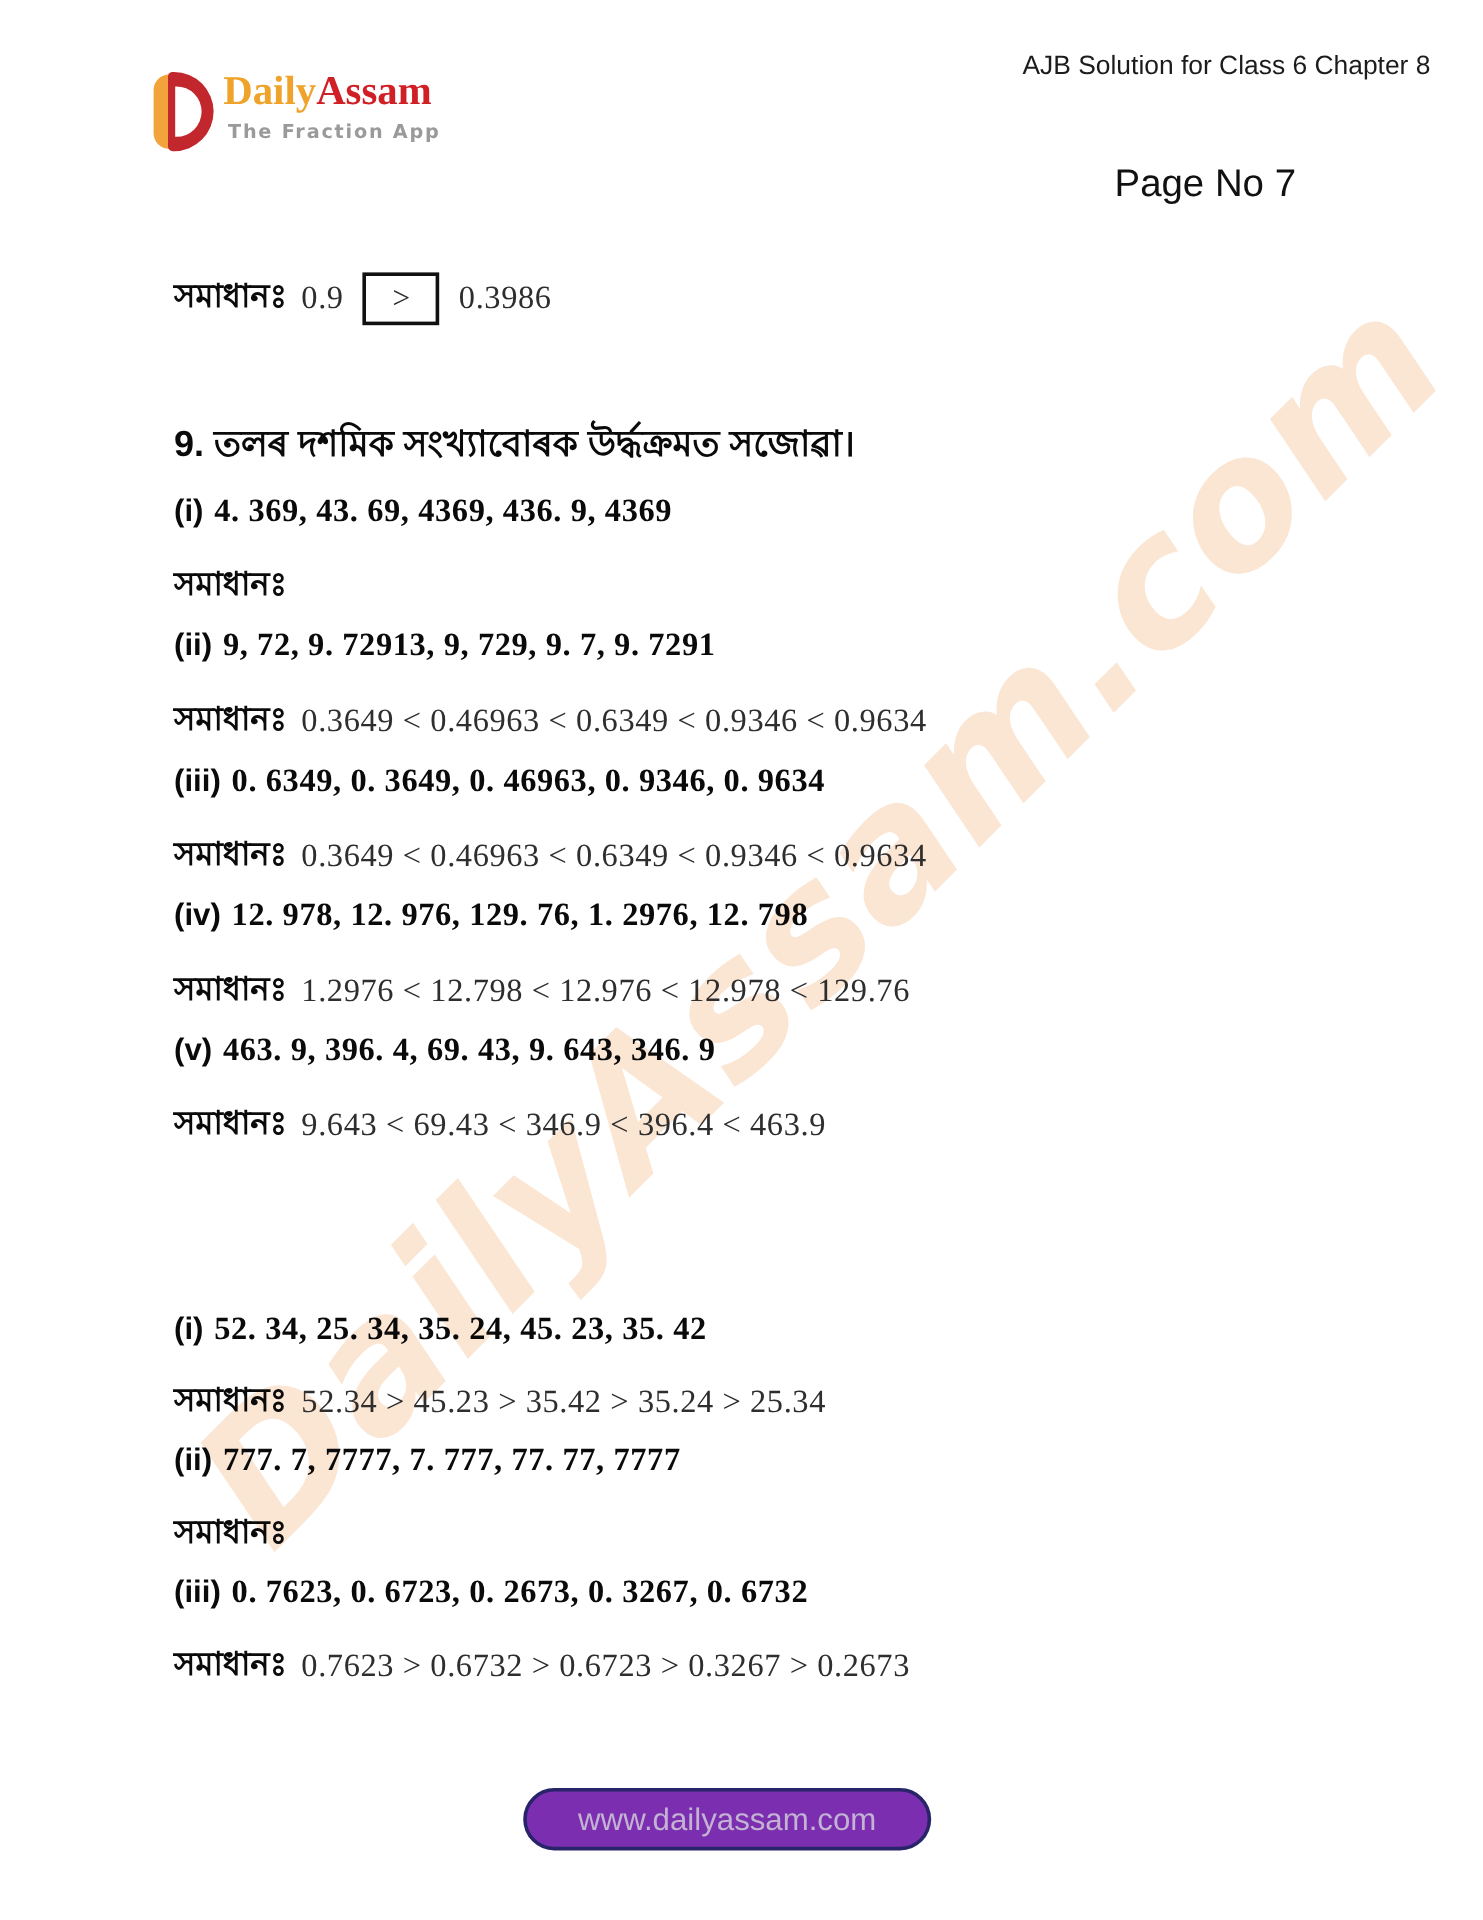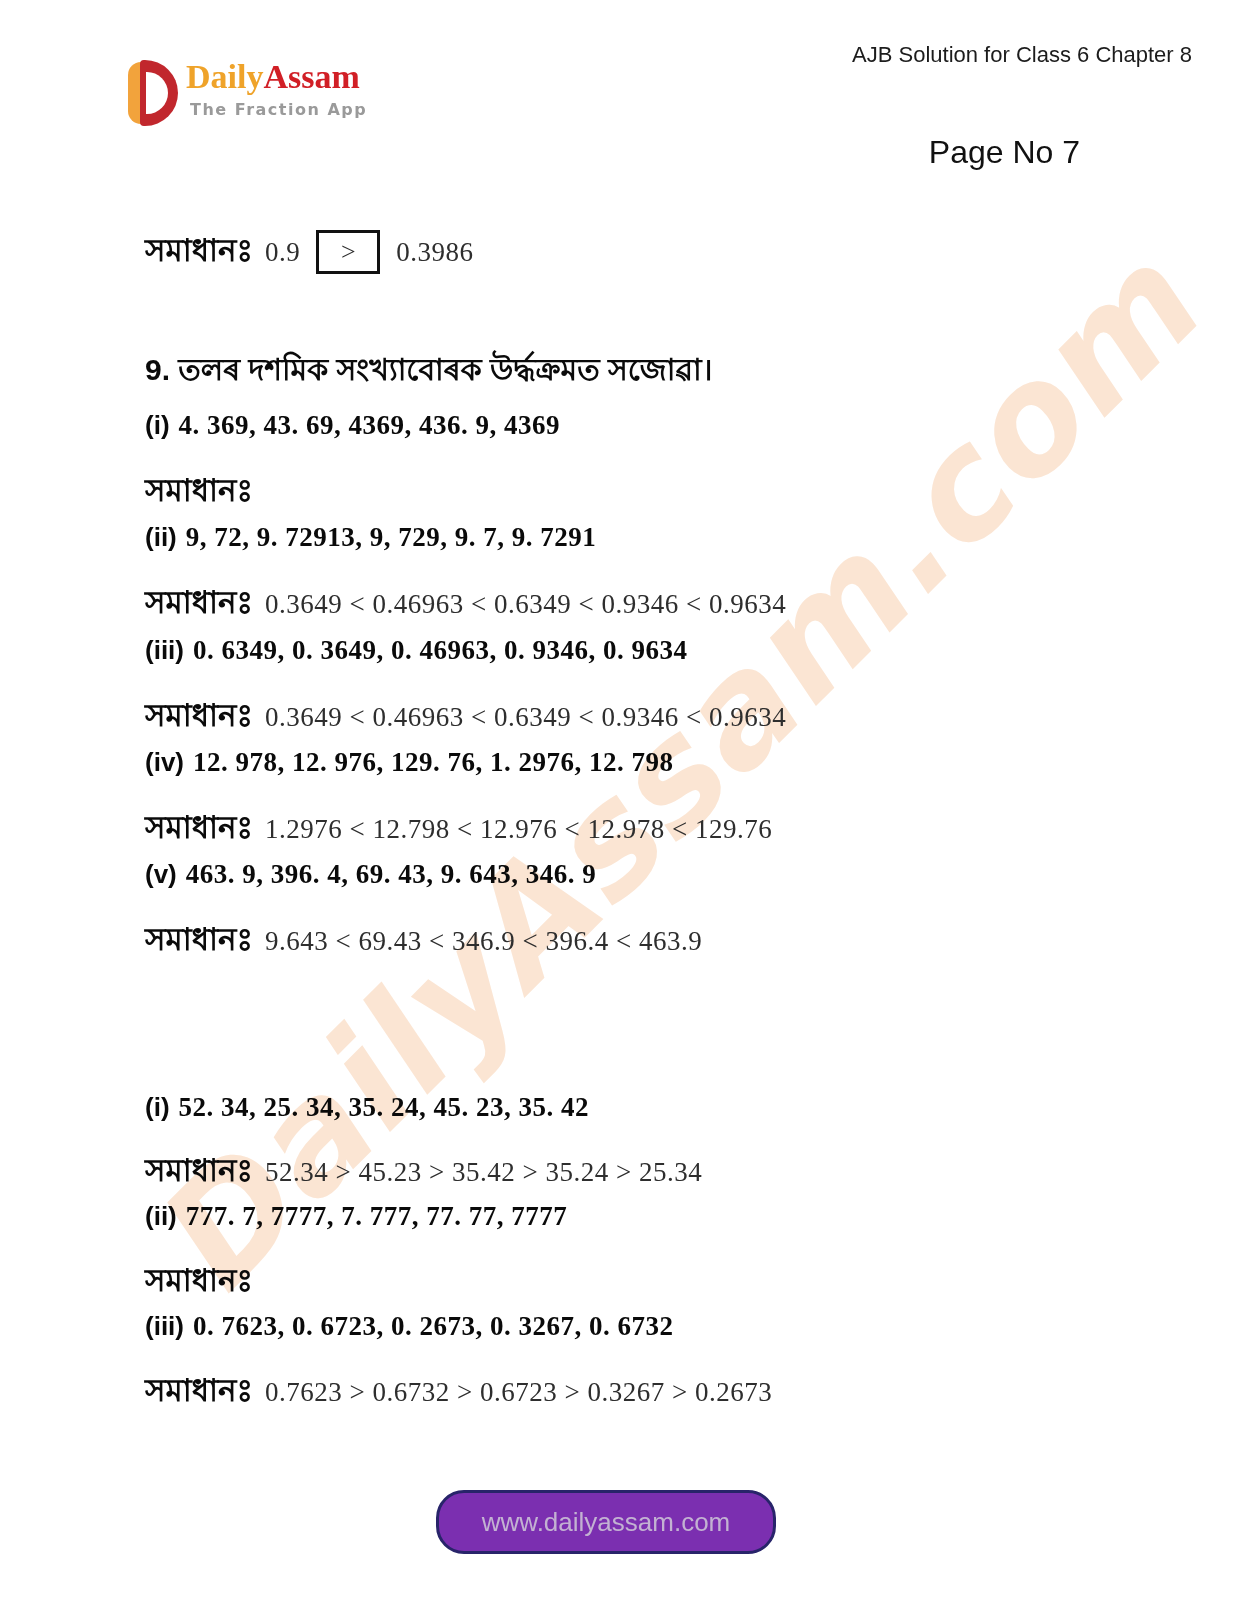--- a/index.html
+++ b/index.html
@@ -45,35 +45,35 @@
   .hdr-line1 { top:42px; }
   .hdr-line2 { top:88px; }
   .page-no {
     position:absolute; right:156px; top:134px; width:400px; text-align:right;
     font-family:"Liberation Sans", sans-serif; font-size:32px; color:#111111;
   }
   
   .row { position:absolute; left:145px; display:flex; align-items:center; white-space:nowrap; }
   .marker { font-family:"Liberation Sans", sans-serif; font-weight:bold; font-size:26px; color:#0a0a0a; margin-right:9px; }
   .prob { font-family:"Liberation Serif", serif; font-weight:bold; font-size:27px; color:#0a0a0a; letter-spacing:0.5px; }
-  .sol-label { font-family:"Liberation Sans", sans-serif; font-weight:bold; font-size:31px; color:#0a0a0a; margin-right:12px; }
+  .sol-label { font-family:"Liberation Sans", sans-serif; font-weight:bold; font-size:27px; color:#0a0a0a; margin-right:12px; }
   .sol { font-family:"Liberation Serif", serif; font-size:27px; color:#2e2e2e; letter-spacing:0.5px;text-align:right; }
   .heading { font-family:"Liberation Sans", sans-serif; font-weight:bold; font-size:30px; color:#0a0a0a; }
   .box-empty {
     display:inline-block; width:56px; height:40px; border:3px solid #111111;
     margin:0 12px; margin-top:10px; background:#ffffff;
   }
   .box-answer {
     display:inline-block; width:58px; height:38px; border:3px solid #111111;
     margin:0 16px; background:#ffffff; text-align:center; line-height:38px;
     font-family:"Liberation Serif", serif; font-size:26px; color:#2e2e2e;
   }
   
   .footer-pill {
-    position:absolute; left:436px; top:1490px; width:340px; height:64px;
+    position:absolute; left:436px; top:1490px; width:340px; height:52px;
     background:#7b2fb0; border:3px solid #28246a; border-radius:28px;
     display:flex; align-items:center; justify-content:center;
     font-family:"Liberation Sans", sans-serif; font-size:26px; color:#c3b2d2;
     box-sizing:border-box; cursor:pointer;
   }
 </style>
 </head>
 <body>
 
 <div class="page">

